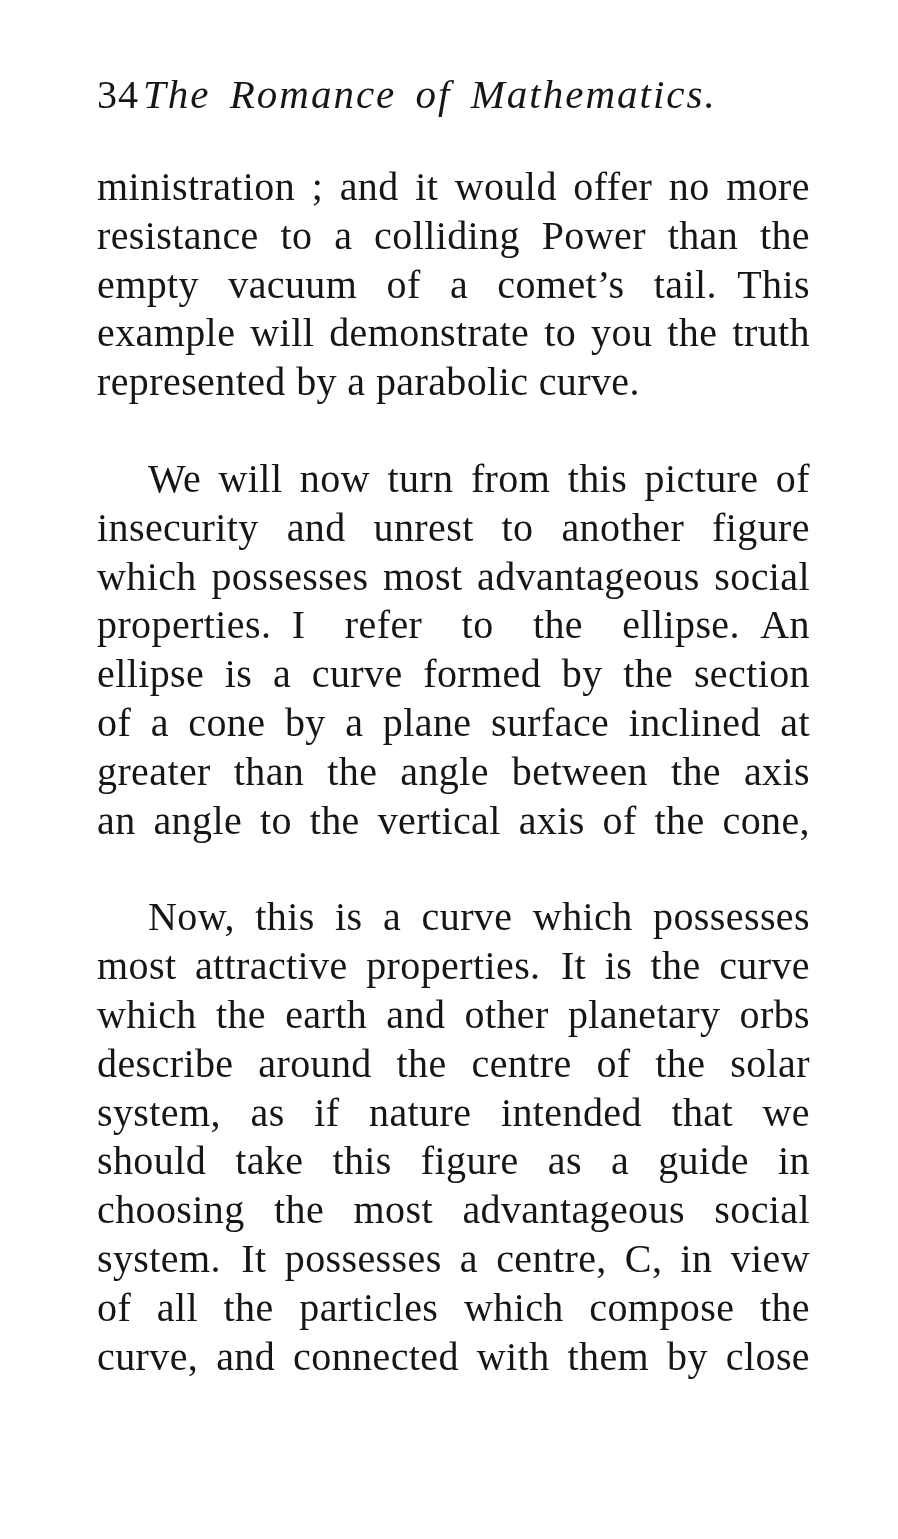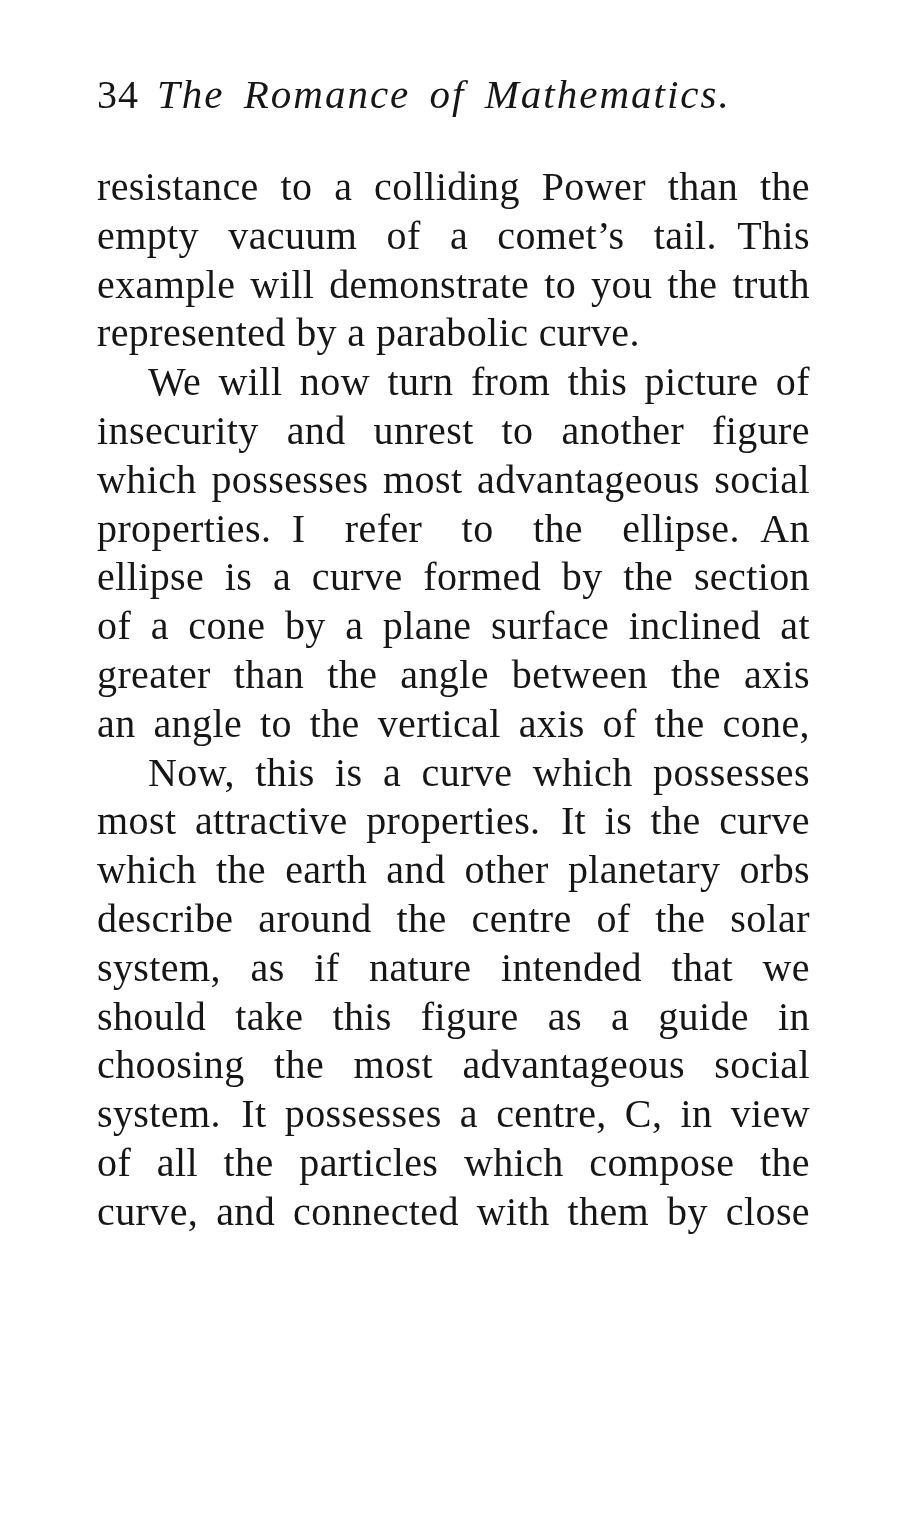--- a/index.html
+++ b/index.html
@@ -26,21 +26,21 @@
   }
   .page-number {
     font-size: 40px;
     line-height: 1.1;
     letter-spacing: 1px;
   }
   .book-title {
     font-style: italic;
     font-size: 41px;
     line-height: 1.1;
-    margin-left: 18px;
+    margin-left: 4px;
     letter-spacing: 2px;
     word-spacing: 7px;
   }
   .body-text {
     position: absolute;
     top: 163px;
     left: 97px;
     width: 713px;
   }
   .line {
@@ -50,31 +50,33 @@
     letter-spacing: 0.4px;
     text-align: justify;
     text-align-last: justify;
     white-space: normal;
   }
   .line.flush {
     text-align-last: left;
   }
   .line.indent {
     text-indent: 51px;
+    margin-top: 48px;
   }
 </style>
 </head>
 <body>
 
 <div class="page">
   <header class="running-head">
     <span class="page-number">34</span>
     <span class="book-title">The Romance of Mathematics.</span>
   </header>
   <main class="body-text">
+      <div class="line">ministration ; and it would offer no more</div>
       <div class="line">resistance to a colliding Power than the</div>
       <div class="line">empty vacuum of a comet’s tail. This</div>
       <div class="line">example will demonstrate to you the truth</div>
       <div class="line flush">represented by a parabolic curve.</div>
       <div class="line indent">We will now turn from this picture of</div>
       <div class="line">insecurity and unrest to another figure</div>
       <div class="line">which possesses most advantageous social</div>
       <div class="line">properties. I refer to the ellipse. An</div>
       <div class="line">ellipse is a curve formed by the section</div>
       <div class="line">of a cone by a plane surface inclined at</div>

